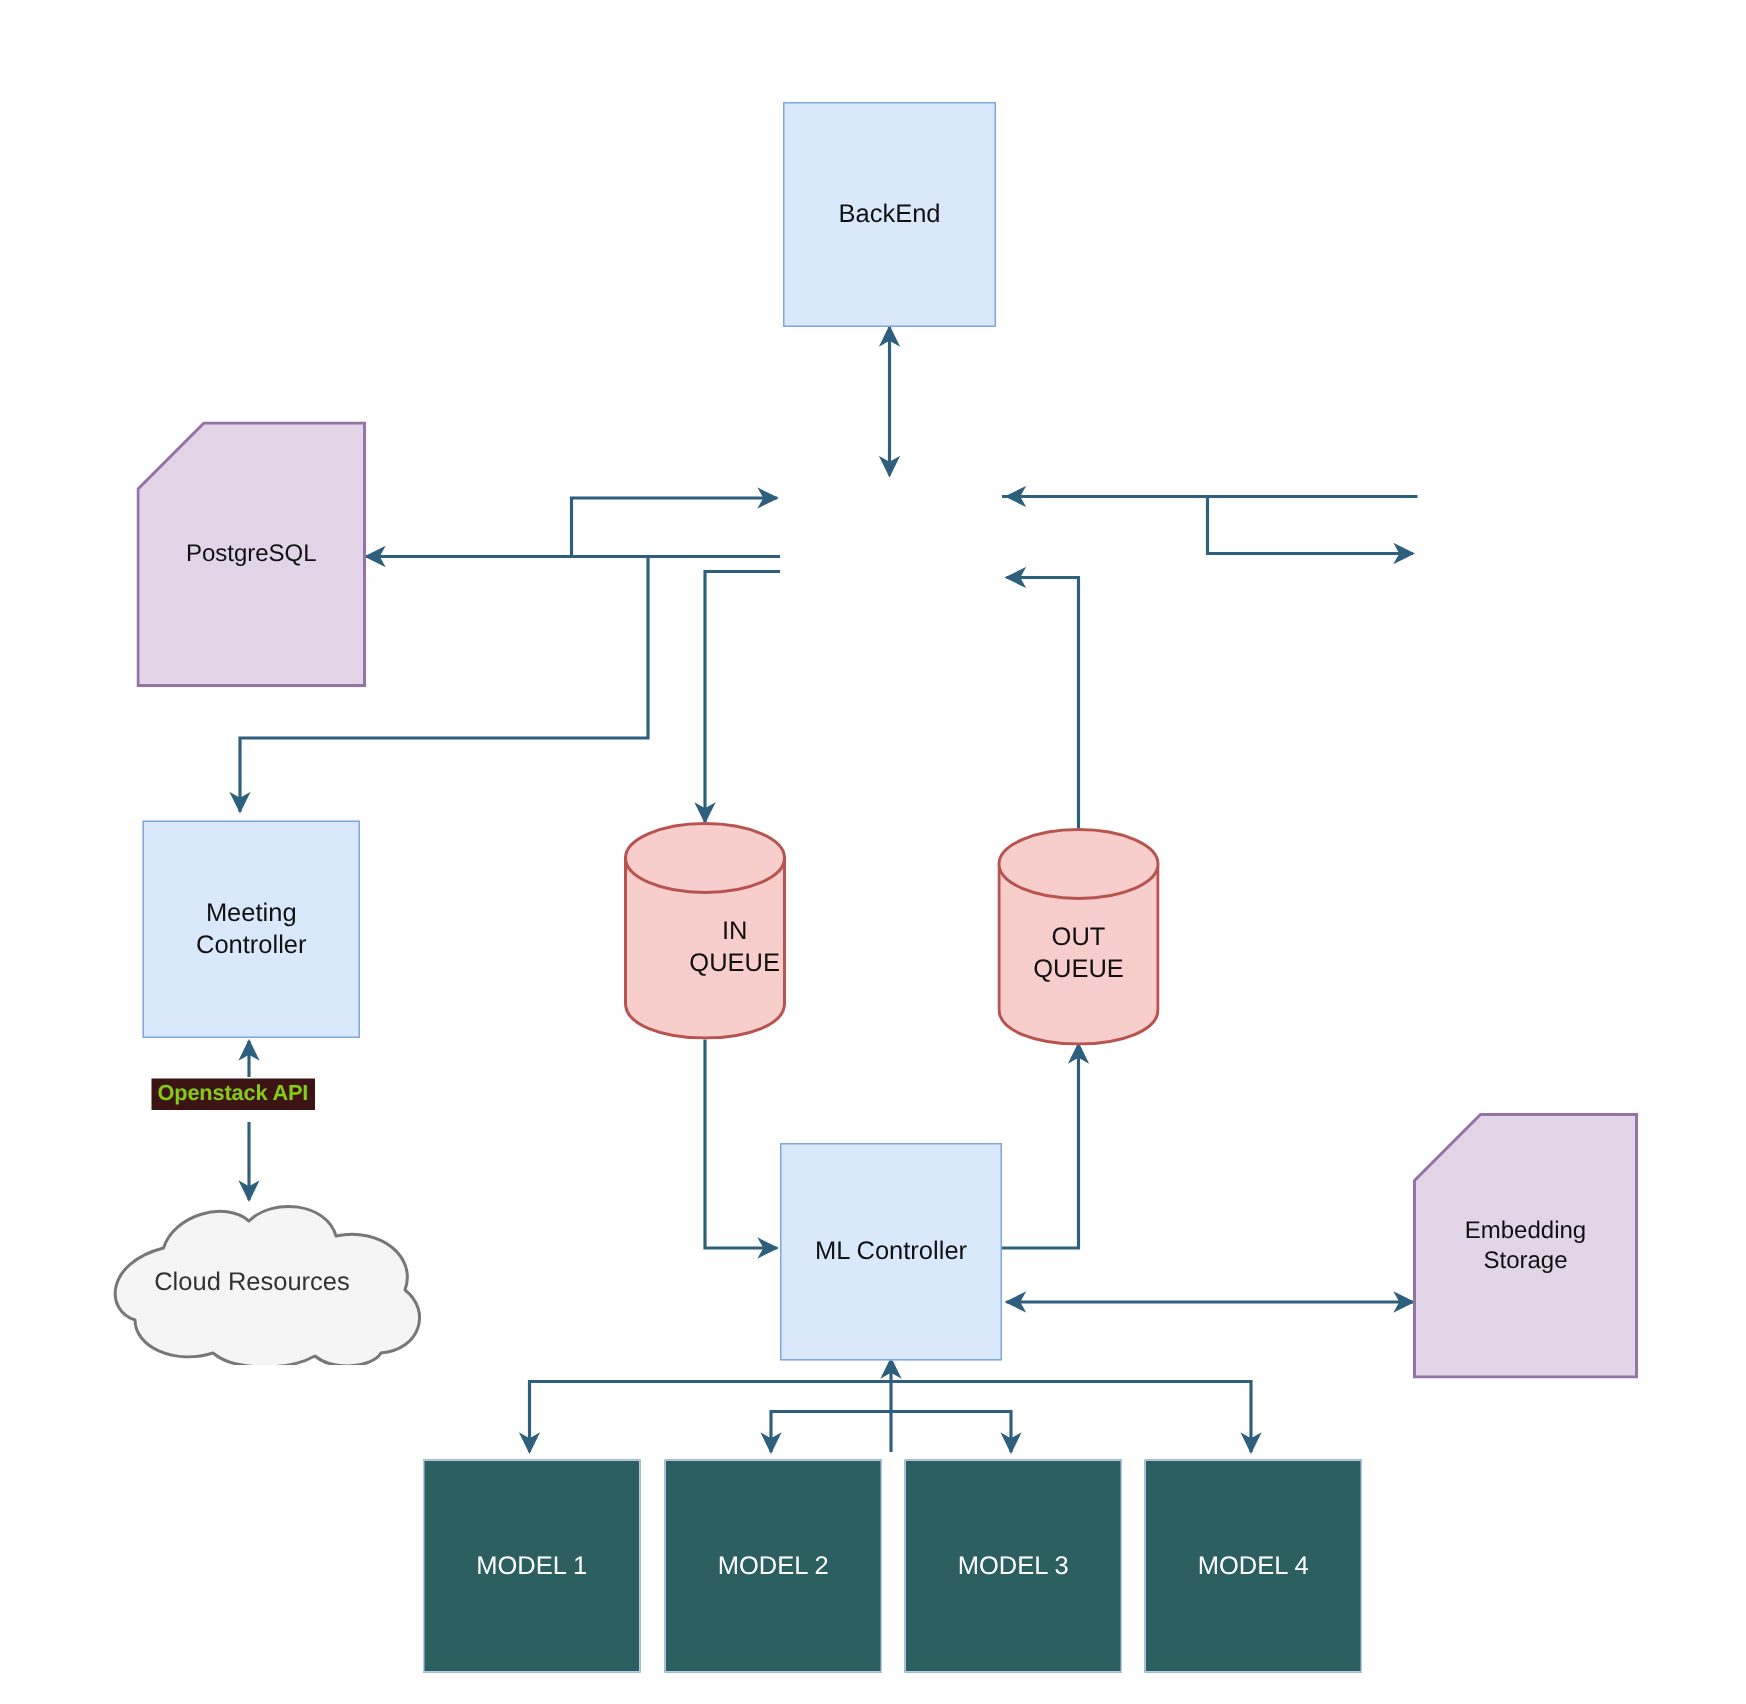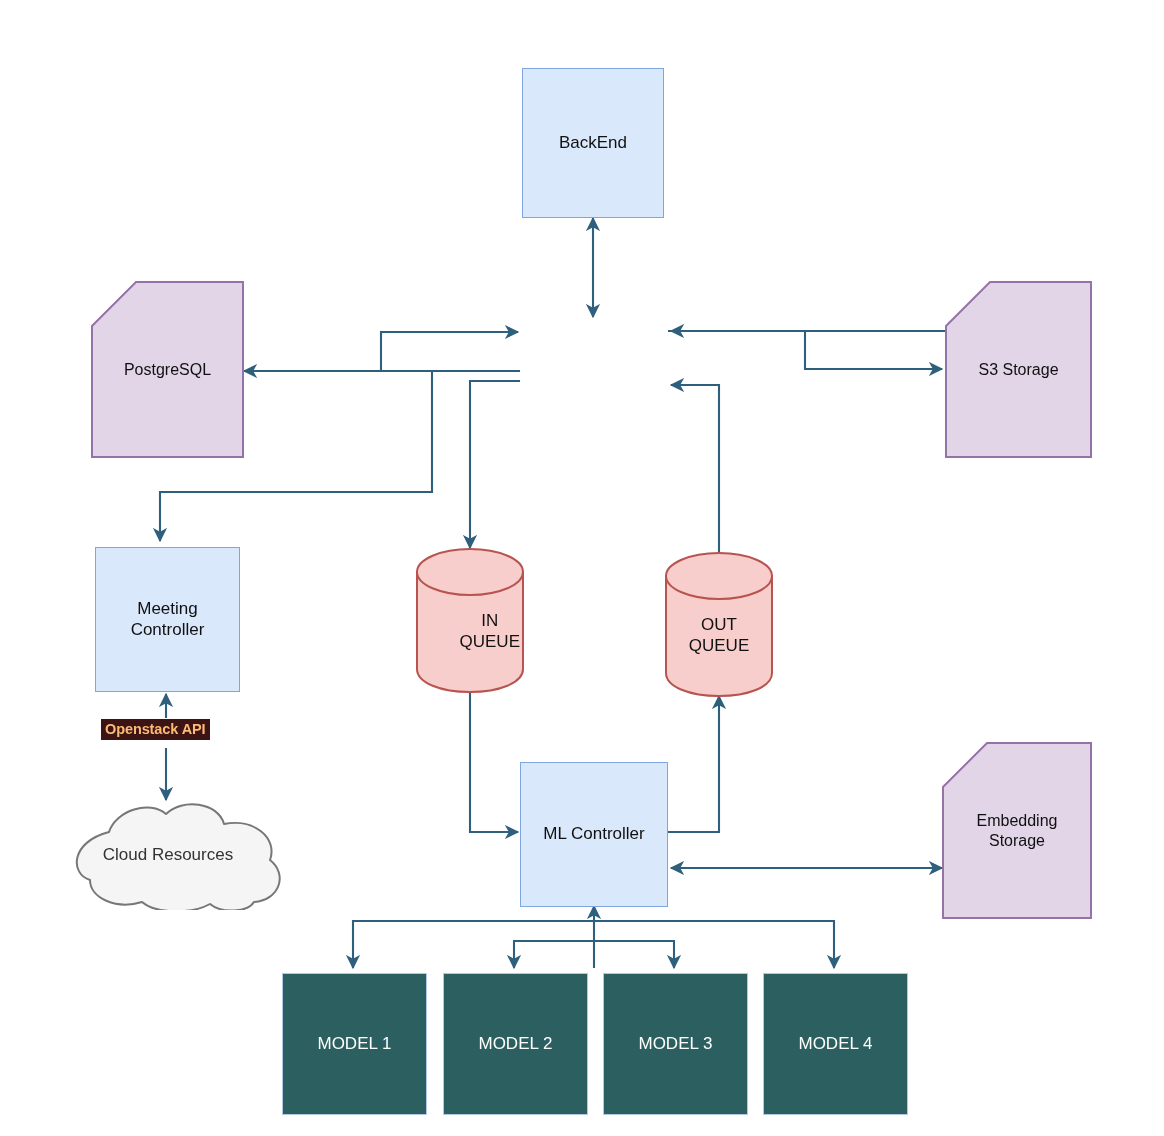--- a/index.html
+++ b/index.html
@@ -80,21 +80,21 @@
 
   
   .n-cloud { color: #333333; font-size: 17px; text-align: right; }
   .n-cloud .shape { position: absolute; left:0; top:0; right:0; bottom:0; }
   .n-cloud .lbl { position: relative; z-index: 2; }
 
   
   .edge-label {
     position: absolute;
     background: #3d1414;
-    color: #fdba74;
+    color: #84cc16;
     font-size: 14.5px;
     font-weight: bold;
     padding: 2px 4px 3px 4px;
     white-space: nowrap;
     letter-spacing: -0.1px;
     box-sizing: border-box;
   }
 </style>
 </head>
 <body>
@@ -147,26 +147,20 @@
   </div>
 
 
   <div class="node n-store" style="left:91px; top:281px; width:153px; height:177px; background:transparent;">
     <svg class="shape" viewBox="0 0 153 177" preserveAspectRatio="none">
       <path d="M 45 1 L 152 1 L 152 176 L 1 176 L 1 45 Z" fill="#e1d5e7" stroke="#9673a6" stroke-width="2" vector-effect="non-scaling-stroke"></path>
     </svg>
     <span class="lbl">PostgreSQL</span>
   </div>
 
-  <div class="node n-store" style="left:945px; top:281px; width:147px; height:177px; background:transparent;">
-    <svg class="shape" viewBox="0 0 147 177" preserveAspectRatio="none">
-      <path d="M 45 1 L 146 1 L 146 176 L 1 176 L 1 45 Z" fill="#e1d5e7" stroke="#9673a6" stroke-width="2" vector-effect="non-scaling-stroke"></path>
-    </svg>
-    <span class="lbl">S3 Storage</span>
-  </div>
 
   <div class="node n-process" style="left:95px; top:547px; width:145px; height:145px;">
     <span class="lbl">Meeting
 Controller</span>
   </div>
 
   <div class="edge-label" style="left:101px; top:719px;">
     <span>Openstack API</span>
   </div>
 

